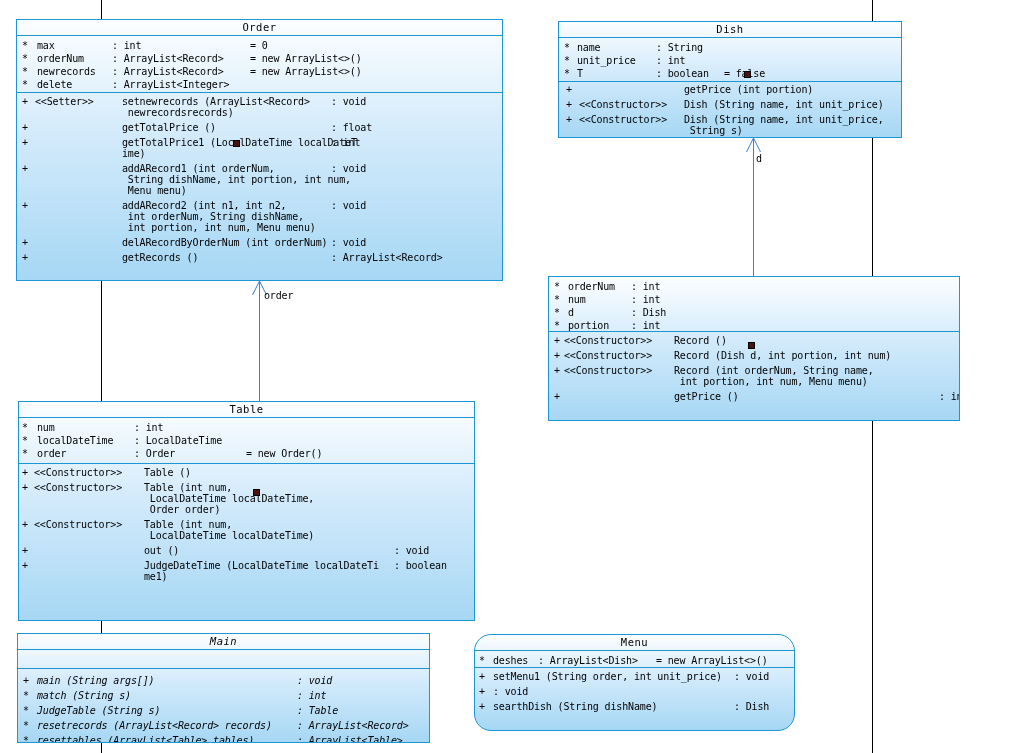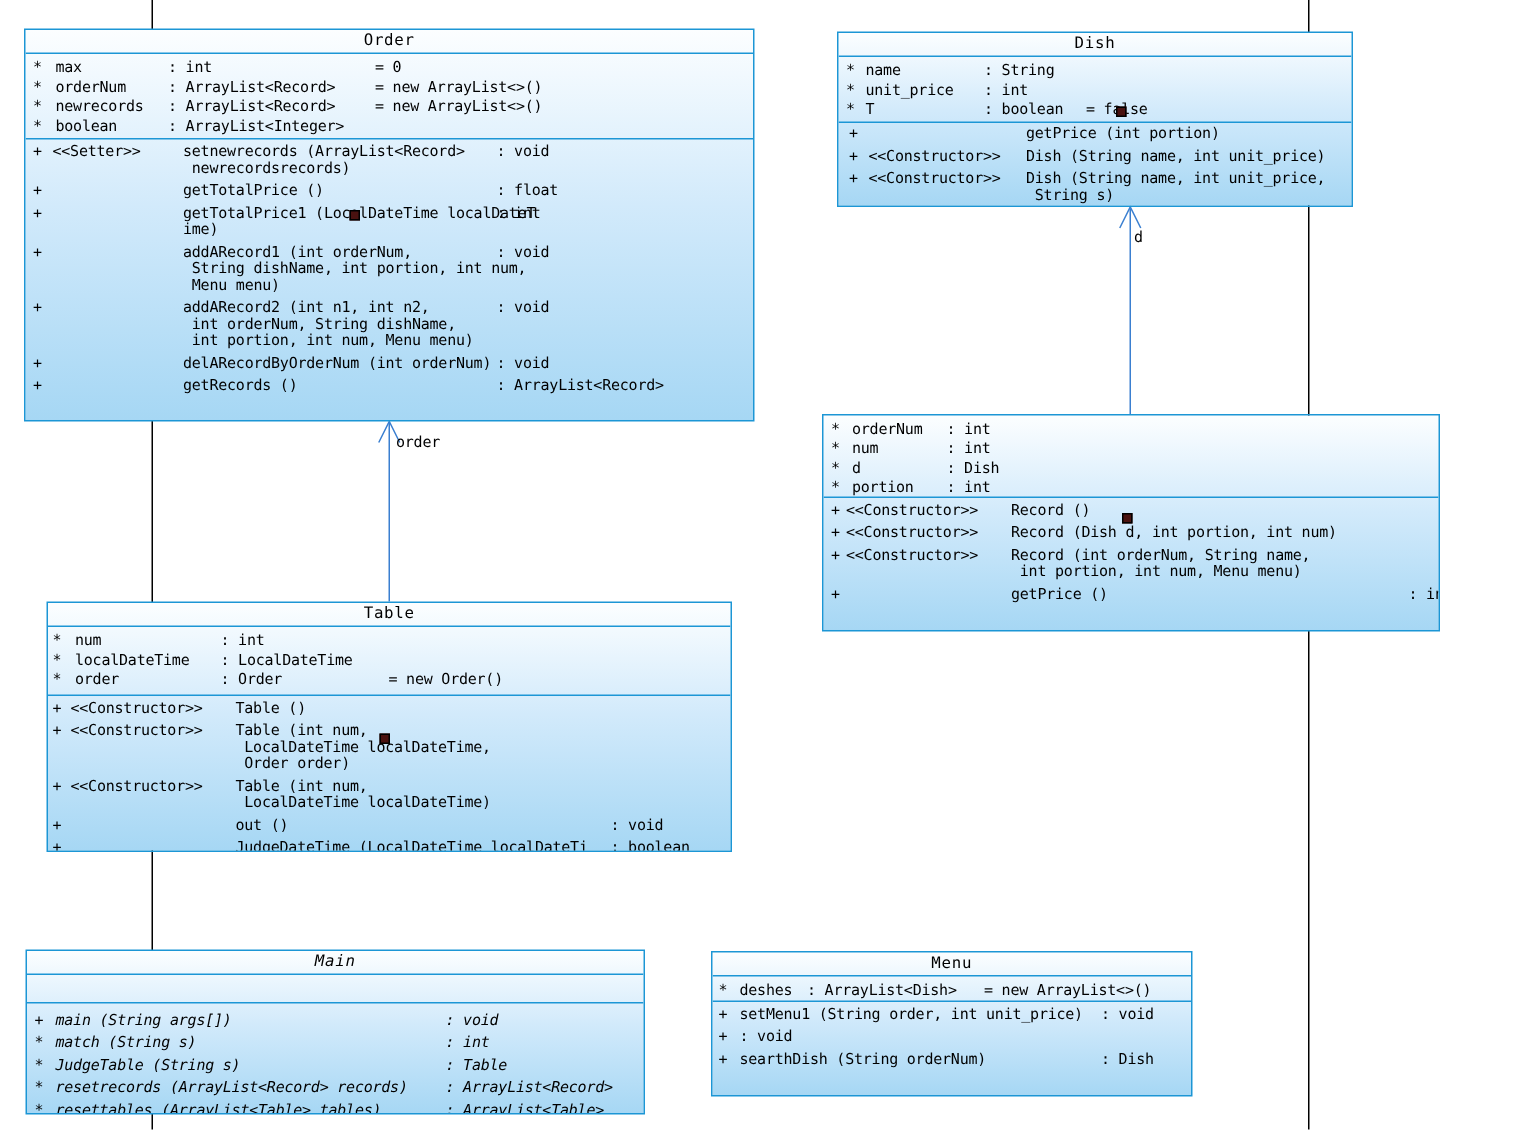--- a/index.html
+++ b/index.html
@@ -39,29 +39,29 @@
   #c-order .mrow{grid-template-columns:13px 87px 209px 1fr;padding-left:5px;}
   #c-dish{left:558px;top:21px;width:344px;height:117px;}
   #c-dish .attrs{height:44px;}
   #c-dish .arow{grid-template-columns:13px 79px 68px 1fr;padding-left:5px;}
   #c-dish .mrow{grid-template-columns:13px 105px 222px 1fr;padding-left:7px;}
   #c-dish .methods{padding-top:2px;}
   #c-record{left:548px;top:276px;width:412px;height:145px;}
   #c-record .attrs{height:55px;}
   #c-record .arow{grid-template-columns:14px 63px 200px 1fr;padding-left:5px;}
   #c-record .mrow{grid-template-columns:10px 110px 265px 1fr;padding-left:5px;}
-  #c-table{left:31px;top:401px;width:457px;height:167px;}
+  #c-table{left:18px;top:401px;width:457px;height:220px;}
   #c-table .attrs{height:46px;}
   #c-table .arow{grid-template-columns:15px 97px 112px 1fr;padding-left:3px;}
   #c-table .mrow{grid-template-columns:12px 110px 250px 1fr;padding-left:3px;}
   #c-main{left:17px;top:633px;width:413px;height:110px;font-style:italic;}
   #c-main .attrs{height:19px;}
   #c-main .mrow{grid-template-columns:14px 260px 1fr;padding-left:5px;}
   #c-main .methods{padding-top:6px;}
-  #c-menu{left:474px;top:634px;width:321px;height:97px;}
+  #c-menu{left:474px;top:634px;width:321px;height:97px;border-radius:17px;}
   #c-menu .attrs{height:17px;}
   #c-menu .arow{grid-template-columns:14px 45px 118px 1fr;padding-left:4px;}
   #c-menu .mrow{grid-template-columns:14px 241px 1fr;padding-left:4px;}
   .anchor-square{
     position:absolute;width:7px;height:7px;z-index:4;
     background:var(--anchor,#4a1210);border:1px solid #000;box-sizing:border-box;
   }
 </style>
 </head>
 <body>
@@ -102,21 +102,21 @@
 
       <div class="arow">
         <span class="cell">*</span>
         <span class="cell">newrecords</span>
         <span class="cell">: ArrayList&lt;Record&gt;</span>
         <span class="cell">= new ArrayList&lt;&gt;()</span>
       </div>
 
       <div class="arow">
         <span class="cell">*</span>
-        <span class="cell">boolean</span>
+        <span class="cell">delete</span>
         <span class="cell">: ArrayList&lt;Integer&gt;</span>
       </div>
     </div>
   <div class="methods">
 
       <div class="mrow">
         <span class="cell">+</span>
         <span class="cell">&lt;&lt;Setter&gt;&gt;</span>
         <span class="cell">setnewrecords (ArrayList&lt;Record&gt;
  newrecordsrecords)</span>
@@ -413,21 +413,21 @@
         <span class="cell">: void</span>
       </div>
 
       <div class="mrow">
         <span class="cell">+</span>
         <span class="cell">: void</span>
       </div>
 
       <div class="mrow">
         <span class="cell">+</span>
-        <span class="cell">searthDish (String orderNum)</span>
+        <span class="cell">searthDish (String dishName)</span>
         <span class="cell">: Dish</span>
       </div>
     </div>
 </div>
 
 <div class="anchor-square" style="left:233px;top:140px"></div>
 <div class="anchor-square" style="left:744px;top:71px"></div>
 <div class="anchor-square" style="left:748px;top:342px"></div>
 <div class="anchor-square" style="left:253px;top:489px"></div>
 

